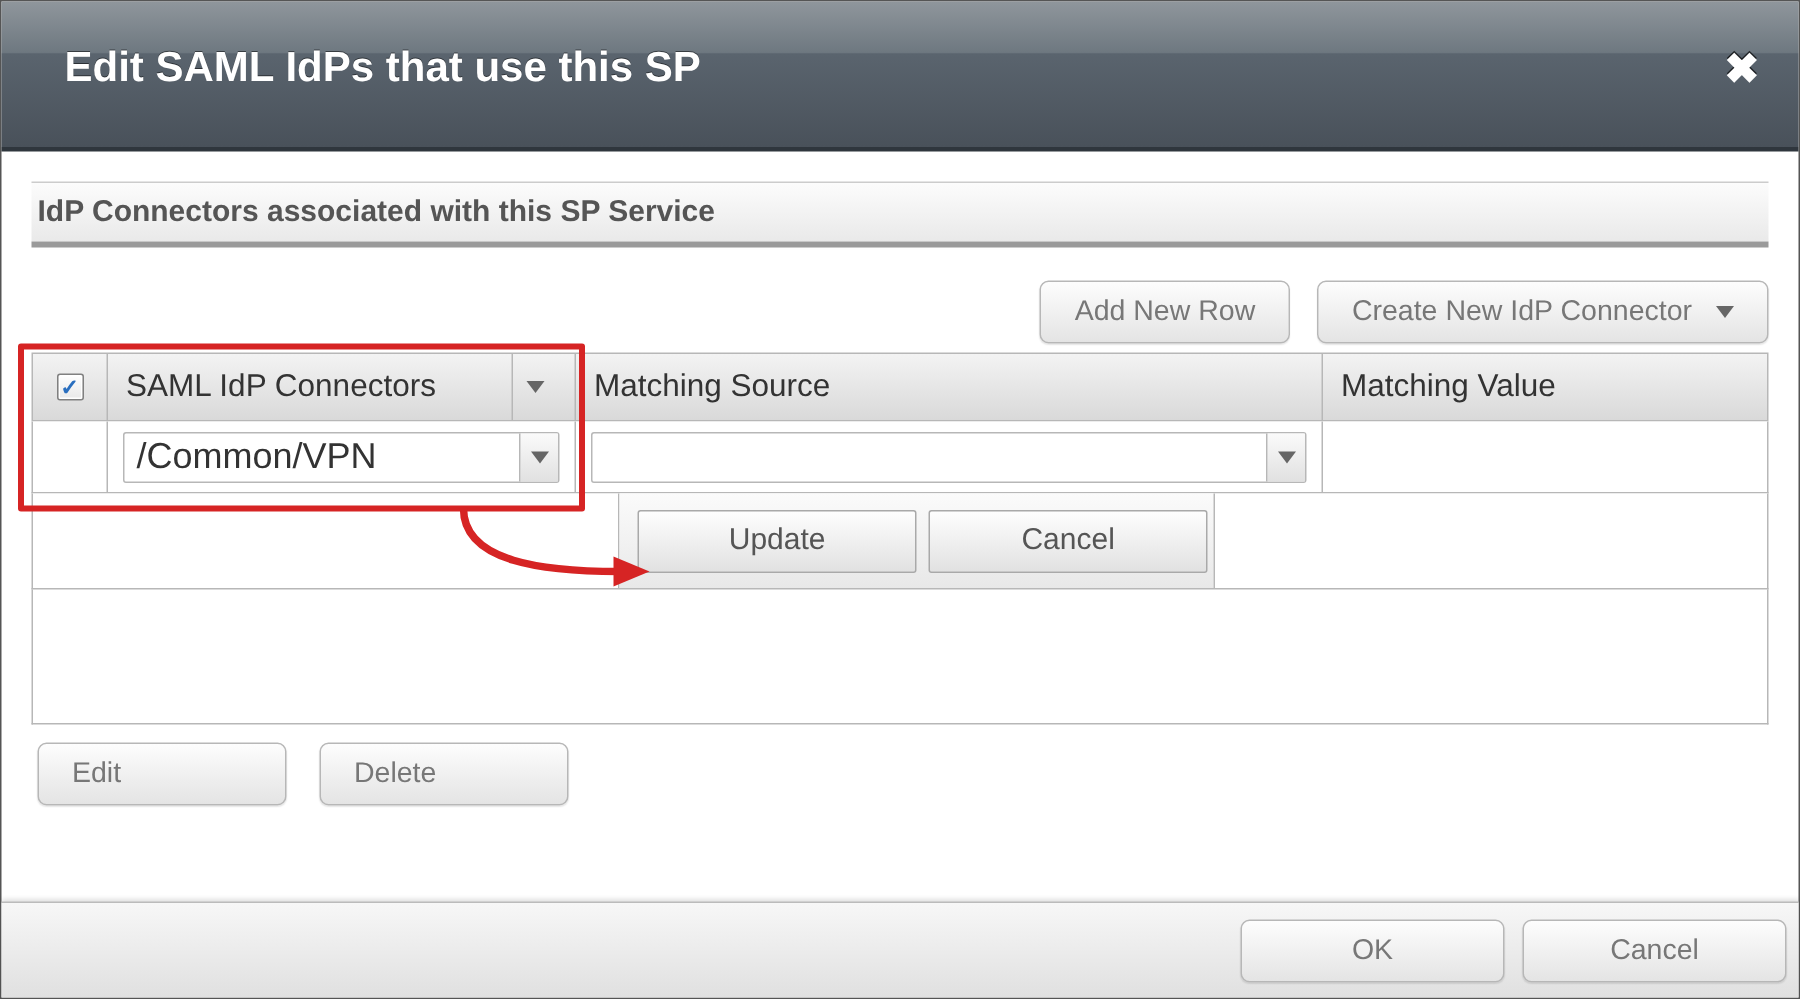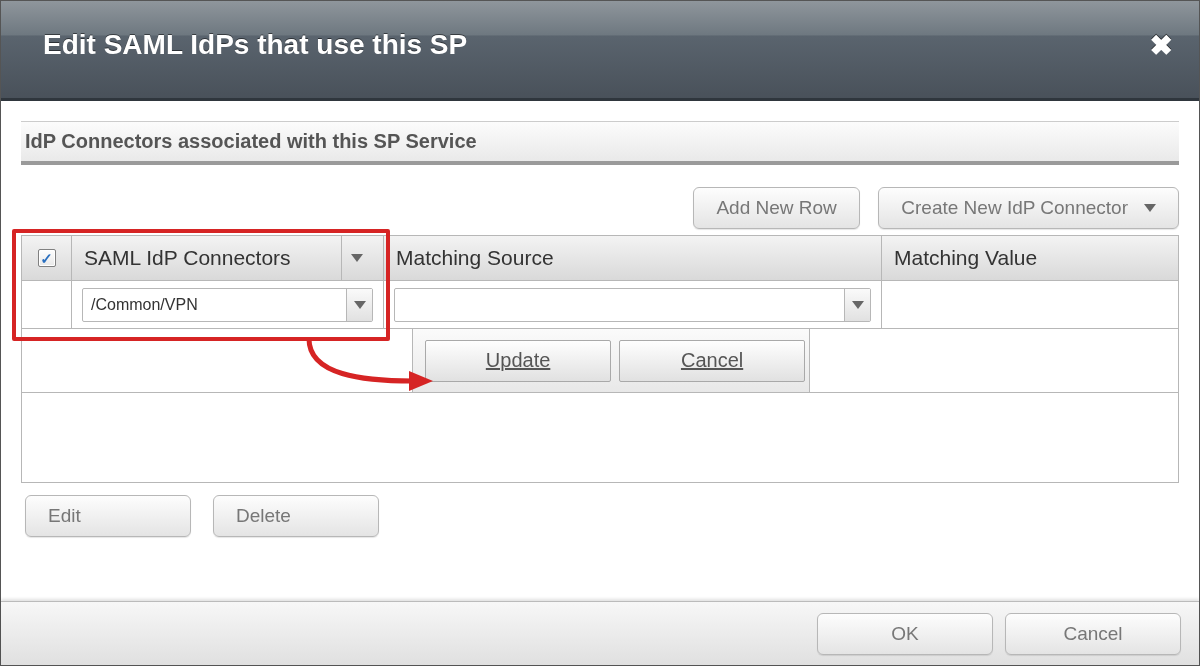--- a/index.html
+++ b/index.html
@@ -38,46 +38,46 @@
     background: linear-gradient(to bottom, #f3f3f3, #d9d9d9);
     height:46px; color:#333; font-size:21px; }
   .grid-head .gh { border-right:1px solid #b7b7b7; display:flex; align-items:center; padding:0 12px; }
   .gh.check { width:50px; justify-content:center; padding:0 6px; }
   .gh.col1 { width:312px; }
   .gh.col2 { flex:1; }
   .gh.col3 { width:296px; border-right:none; }
   .hd-caret-box { width:30px; height:44px; display:flex; align-items:center; justify-content:center; border-left:1px solid #b7b7b7; margin-left:auto; }
   .checkbox { width:18px; height:18px; border:1px solid #808080; border-radius:2px; background:linear-gradient(to bottom,#fefefe,#e9e9e9); display:flex; align-items:center; justify-content:center; box-shadow: inset 0 0 0 1px #fff; }
   .check-mark { font-size:15px; color:#2a6fbf; line-height:1; font-weight:bold; }
-  .grid-row { display:flex; border:1px solid #b7b7b7; border-top:none; height:48px; background:#fff; font-size:16px; color:#333; }
+  .grid-row { display:flex; border:1px solid #b7b7b7; border-top:none; height:48px; background:#fff; font-size:24px; color:#333; }
   .grid-row .gc { border-right:1px solid #b7b7b7; display:flex; align-items:center; padding:4px 10px; }
   .gc.check { width:50px; justify-content:center; }
   .gc.col1 { width:312px; }
   .gc.col2 { flex:1; }
   .gc.col3 { width:296px; border-right:none; }
   .combo { flex:1; display:flex; align-items:center; border:1px solid #b7b7b7; height:34px; background:#fff; border-radius:2px; }
   .combo .text { flex:1; padding:0 8px; }
   .combo .cbtn { width:26px; height:100%; border-left:1px solid #b7b7b7; display:flex; align-items:center; justify-content:center; background:linear-gradient(to bottom,#fafafa,#e1e1e1); }
   .row-edit { border:1px solid #b7b7b7; border-top:none; height:64px; background:#fff; position:relative; display:flex; }
   .row-edit .blank { width:406px; border-right:1px solid #b7b7b7; }
   .row-edit .editbar { flex:1; display:flex; align-items:center; padding:0 4px; border-right:1px solid #b7b7b7; background:linear-gradient(to bottom,#fbfbfb,#e8e8e8); }
   .row-edit .rest { width:382px; }
-  .actionbtn { width:186px; height:42px; border:1px solid #a9a9a9; border-radius:2px; background:linear-gradient(to bottom,#fefefe,#e1e1e1); color:#555; font-size:20px; margin-left:8px; cursor:pointer;text-decoration:underline; }
+  .actionbtn { width:186px; height:42px; border:1px solid #a9a9a9; border-radius:2px; background:linear-gradient(to bottom,#fefefe,#e1e1e1); color:#555; font-size:20px; margin-left:8px; cursor:pointer; }
   .filler { height:90px; border:1px solid #b7b7b7; border-top:none; background:#fff; }
   .bottom-buttons { margin-top:12px; display:flex; gap:22px; padding-left:4px; }
   .bottom-buttons .btn { width:166px; margin:0; justify-content:flex-start; }
   .highlight { position:absolute; border:4px solid #d62424; border-radius:2px; pointer-events:none; }
   .arrow { position:absolute; pointer-events:none; }
   .arrow svg path { stroke:#d62424; stroke-width:5; fill:none; }
   .arrow svg .head { fill:#d62424; stroke:none; }
   .footer {
     position:absolute; left:0; right:0; bottom:0; height:64px;
     background:linear-gradient(to bottom,#f7f7f7,#e0e0e0);
     border-top:1px solid #bbb; box-shadow: 0 -2px 3px rgba(0,0,0,.12);
-    display:flex; justify-content:flex-end; align-items:center; padding-right:18px; gap:12px;
+    display:flex; justify-content:flex-end; align-items:center; padding-right:8px; gap:12px;
   }
   .footer .btn { width:176px; justify-content:center; margin:0; }
 </style>
 </head>
 <body>
 
 <div class="stage">
 
   <div class="dlg-header">
     <span>Edit SAML IdPs that use this SP</span>

